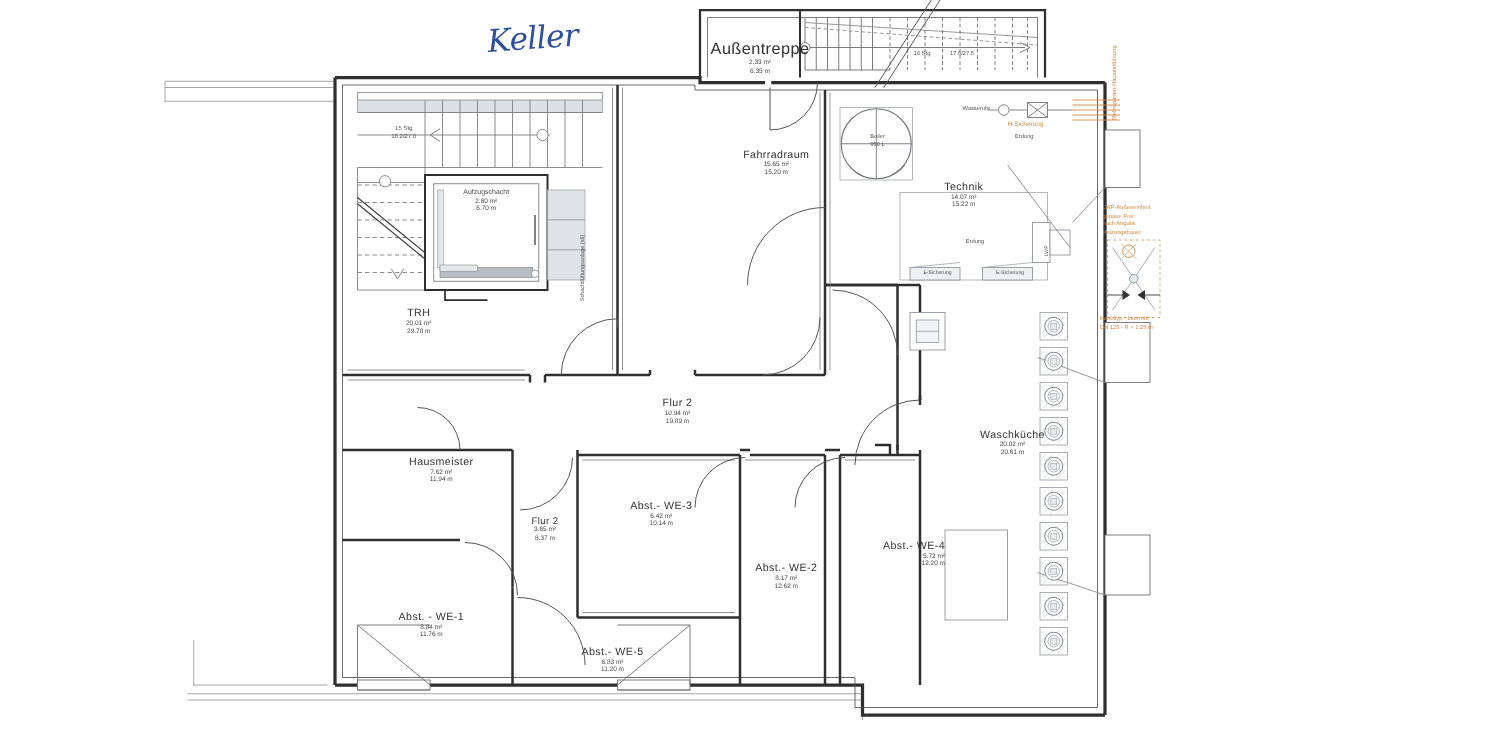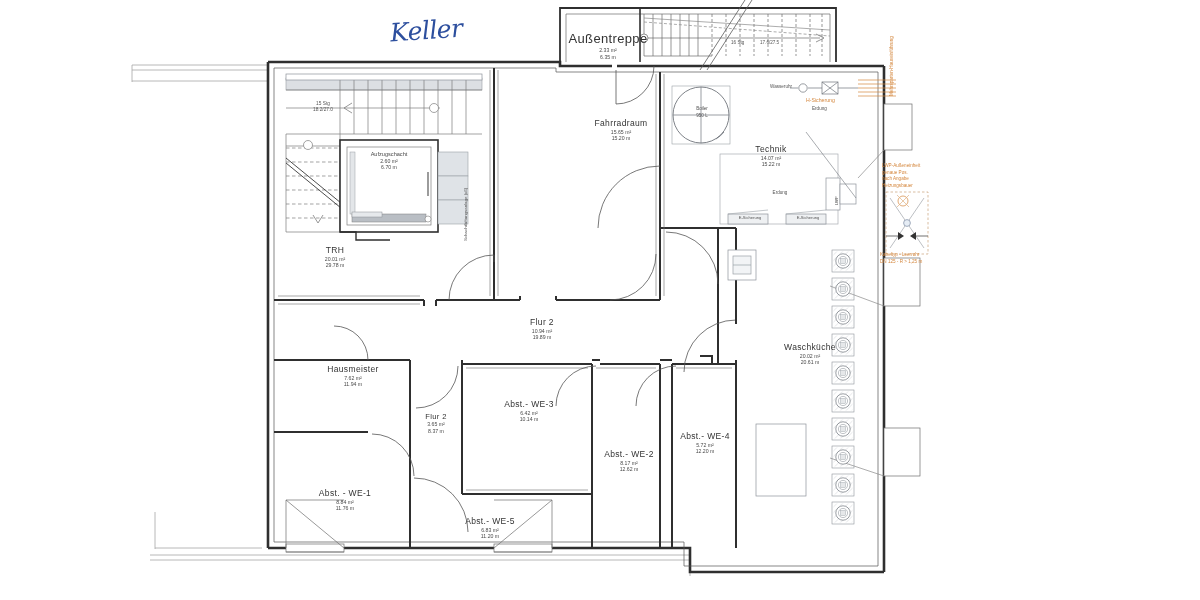--- a/index.html
+++ b/index.html
@@ -426,21 +426,21 @@
     <div class="a1">8.17 m²</div>
     <div class="a2">12.62 m</div>
   </div>
 
   <div class="roomlabel" style="left:477px;top:399px;width:104px;text-align:center;">
     <div class="nm">Abst.- WE-3</div>
     <div class="a1">6.42 m²</div>
     <div class="a2">10.14 m</div>
   </div>
 
-  <div class="roomlabel" style="left:654px;top:431px;width:102px;">
+  <div class="roomlabel" style="left:654px;top:431px;width:102px;text-align:right;">
     <div class="nm">Abst.- WE-4</div>
     <div class="a1">5.72 m²</div>
     <div class="a2">12.20 m</div>
   </div>
 
   <div class="roomlabel" style="left:438px;top:516px;width:104px;">
     <div class="nm">Abst.- WE-5</div>
     <div class="a1">6.83 m²</div>
     <div class="a2">11.20 m</div>
   </div>

